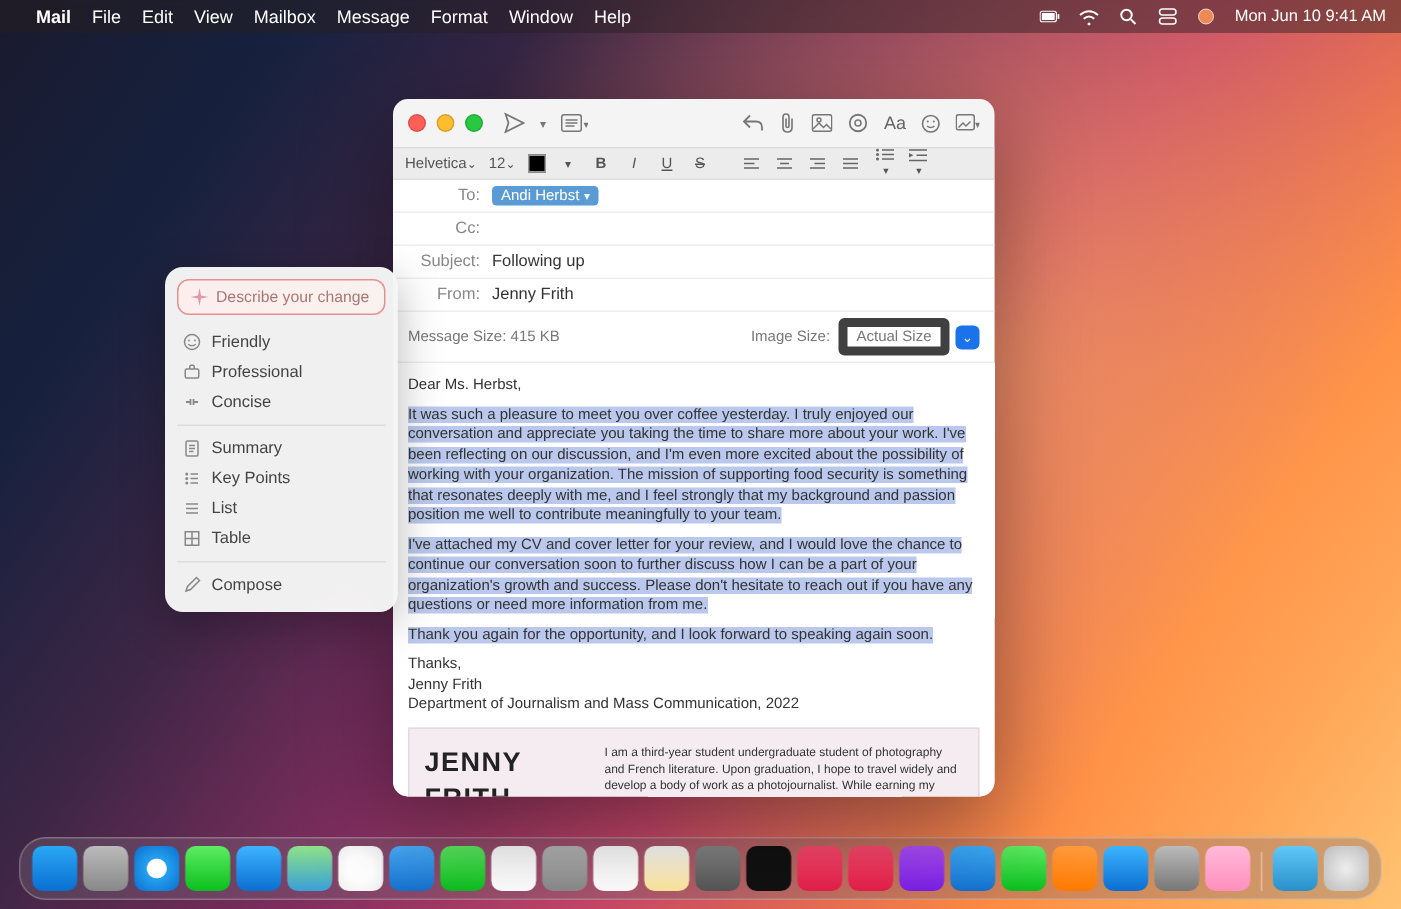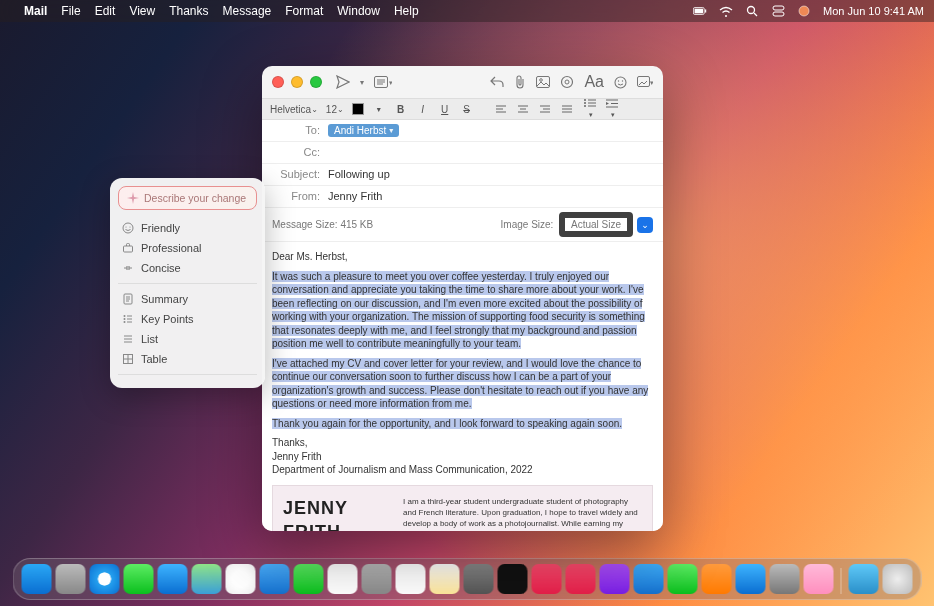--- a/index.html
+++ b/index.html
@@ -102,21 +102,21 @@
 
 <div class="wall"></div>
 
 <div class="menubar">
   <div class="left">
     <span class="apple"></span>
     <span class="app">Mail</span>
     <span>File</span>
     <span>Edit</span>
     <span>View</span>
-    <span>Thanks</span>
+    <span>Mailbox</span>
     <span>Message</span>
     <span>Format</span>
     <span>Window</span>
     <span>Help</span>
   </div>
   <div class="right">
     <span class="micon">
         <svg width="18" height="10" viewBox="0 0 18 10">
           <rect x="0.5" y="0.5" width="14" height="9" rx="2" fill="none" stroke="#fff"></rect>
           <rect x="2" y="2" width="11" height="6" fill="#fff"></rect>
@@ -194,21 +194,21 @@
               <circle cx="5" cy="4" r="1.3" fill="none" stroke="#777"></circle>
               <path d="M1 10 L5 6 L8 9 L10 7 L13 10" fill="none" stroke="#777"></path>
             </svg>
           </span>
         <span>
             <svg width="14" height="14" viewBox="0 0 14 14">
               <circle cx="7" cy="7" r="5.5" fill="none" stroke="#777" stroke-width="1.2"></circle>
               <circle cx="7" cy="7" r="2" fill="none" stroke="#777"></circle>
             </svg>
           </span>
-        <span style="font-size:16px;color:#666">Aa</span>
+        <span style="font-size:12px;color:#666">Aa</span>
         <span>
             <svg width="13" height="13" viewBox="0 0 13 13">
               <circle cx="6.5" cy="6.5" r="5.5" fill="none" stroke="#777" stroke-width="1.1"></circle>
               <circle cx="4.5" cy="5" r="0.7" fill="#777"></circle>
               <circle cx="8.5" cy="5" r="0.7" fill="#777"></circle>
               <path d="M4 8 Q6.5 10 9 8" fill="none" stroke="#777"></path>
             </svg>
           </span>
         <span>
             <svg width="16" height="12" viewBox="0 0 16 12">
@@ -389,20 +389,26 @@
       </div>
     <div class="item">
         <svg width="12" height="12" viewBox="0 0 12 12">
           <rect x="1.5" y="1.5" width="9" height="9" fill="none" stroke="#888"></rect>
           <line x1="6" y1="1.5" x2="6" y2="10.5" stroke="#888"></line>
           <line x1="1.5" y1="6" x2="10.5" y2="6" stroke="#888"></line>
         </svg>
         <span>Table</span>
       </div>
     <hr>
+    <div class="item">
+        <svg width="12" height="12" viewBox="0 0 12 12">
+          <path d="M2 10 L3 7 L9 1 L11 3 L5 9 Z" fill="none" stroke="#888"></path>
+        </svg>
+        <span>Compose</span>
+      </div>
   </div>
 </div>
 
 <div class="dock" id="dock">
     <div class="dicon" style="background: linear-gradient(rgb(42, 168, 245), rgb(10, 110, 209));"></div>
     <div class="dicon" style="background: linear-gradient(rgb(187, 187, 187), rgb(136, 136, 136));"></div>
     <div class="dicon" style="background: radial-gradient(rgb(255, 255, 255) 30%, rgb(37, 161, 239) 32%, rgb(10, 110, 209));"></div>
     <div class="dicon" style="background: linear-gradient(rgb(93, 237, 99), rgb(11, 191, 30));"></div>
     <div class="dicon" style="background: linear-gradient(rgb(62, 180, 255), rgb(10, 110, 209));"></div>
     <div class="dicon" style="background: linear-gradient(rgb(143, 227, 136), rgb(58, 159, 216));"></div>

